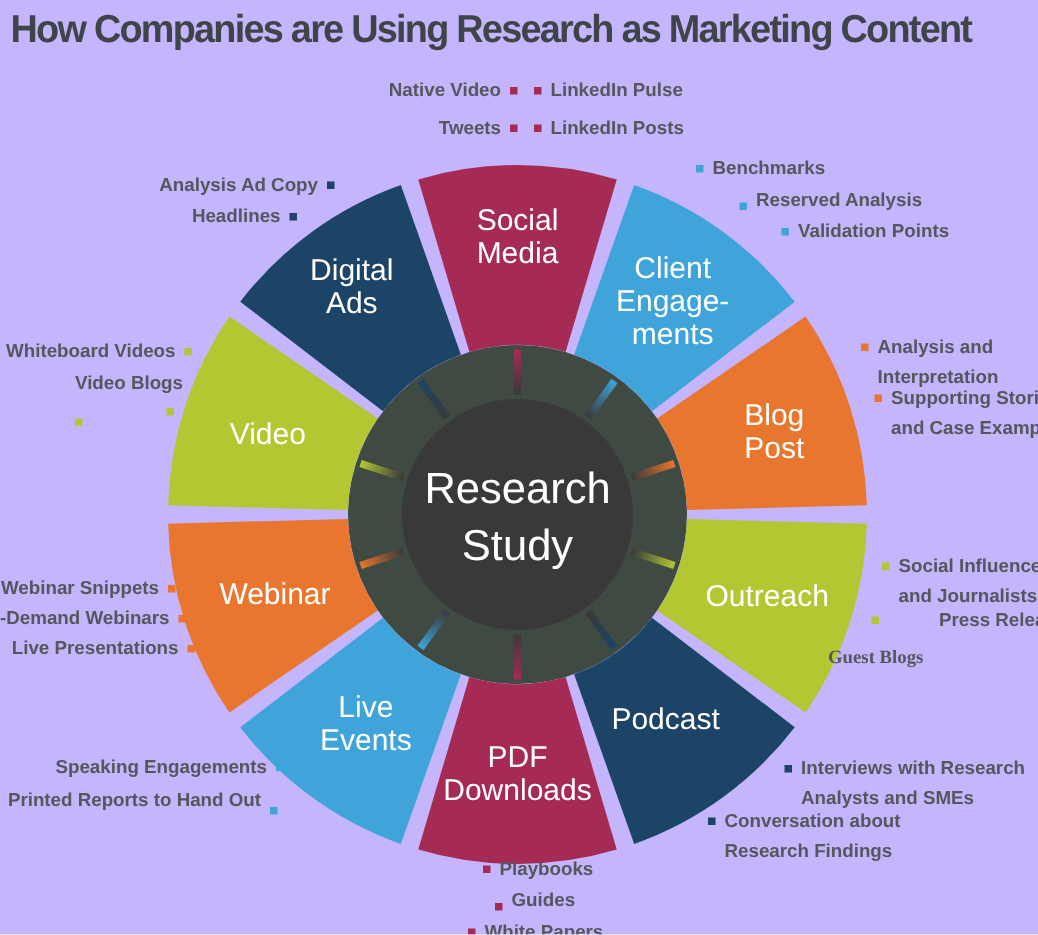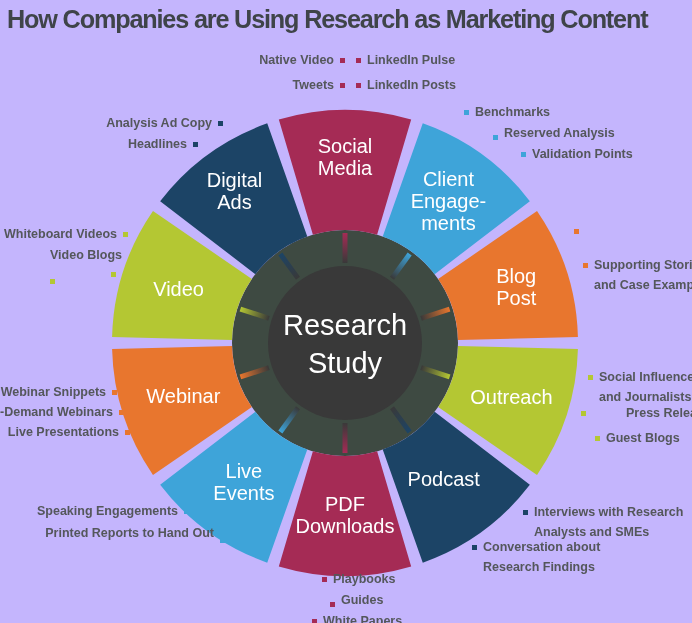--- a/index.html
+++ b/index.html
@@ -123,34 +123,35 @@
       <div class="note right" style="top: 123px; left: 493px; align-items: center;">
         <span class="bullet" style="background: rgb(62, 164, 217);"></span>
         <span class="txt">Reserved Analysis</span>
       </div>
       <div class="note right" style="top: 144px; left: 521px;">
         <span class="bullet" style="background: rgb(62, 164, 217);"></span>
         <span class="txt">Validation Points</span>
       </div>
       <div class="note right" style="top: 221px; left: 574px;">
         <span class="bullet" style="background: rgb(232, 118, 46);"></span>
+        <span class="txt">Analysis and<br>Interpretation</span>
       </div>
       <div class="note right" style="top: 255px; left: 583px;">
         <span class="bullet" style="background: rgb(232, 118, 46);"></span>
         <span class="txt">Supporting Stories<br>and Case Examples</span>
       </div>
       <div class="note right" style="top: 367px; left: 588px;">
         <span class="bullet" style="background: rgb(180, 199, 51);"></span>
         <span class="txt">Social Influencers<br>and Journalists</span>
       </div>
       <div class="note right" style="top: 403px; left: 581px; gap: 40px;">
         <span class="bullet" style="background: rgb(180, 199, 51);"></span>
         <span class="txt">Press Releases</span>
       </div>
-      <div class="note right" style="top: 428px; left: 595px;">
+      <div class="note right" style="top: 428px; left: 541px; font-family: Liberation Serif, serif;">
         <span class="bullet" style="background: rgb(180, 199, 51);"></span>
         <span class="txt">Guest Blogs</span>
       </div>
       <div class="note right" style="top: 502px; left: 523px;">
         <span class="bullet" style="background: rgb(28, 68, 102);"></span>
         <span class="txt">Interviews with Research<br>Analysts and SMEs</span>
       </div>
       <div class="note right" style="top: 537px; left: 472px;">
         <span class="bullet" style="background: rgb(28, 68, 102);"></span>
         <span class="txt">Conversation about<br>Research Findings</span>
@@ -164,21 +165,21 @@
         <span class="txt">Guides</span>
       </div>
       <div class="note right" style="top: 611px; left: 312px;">
         <span class="bullet" style="background: rgb(165, 43, 85);"></span>
         <span class="txt">White Papers</span>
       </div>
       <div class="note left" style="top: 501px; right: 503px;">
         <span class="txt">Speaking Engagements</span>
         <span class="bullet" style="background: rgb(62, 164, 217);"></span>
       </div>
-      <div class="note left" style="top: 523px; right: 467px; align-items: flex-end;">
+      <div class="note left" style="top: 523px; right: 507px; align-items: flex-end;">
         <span class="txt">Printed Reports to Hand Out</span>
         <span class="bullet" style="background: rgb(62, 164, 217);"></span>
       </div>
       <div class="note left" style="top: 382px; right: 575px; padding-left: 44px;">
         <span class="txt">Webinar Snippets</span>
         <span class="bullet" style="background: rgb(232, 118, 46);"></span>
       </div>
       <div class="note left" style="top: 402px; right: 568px;">
         <span class="txt">On-Demand Webinars</span>
         <span class="bullet" style="background: rgb(232, 118, 46);"></span>

